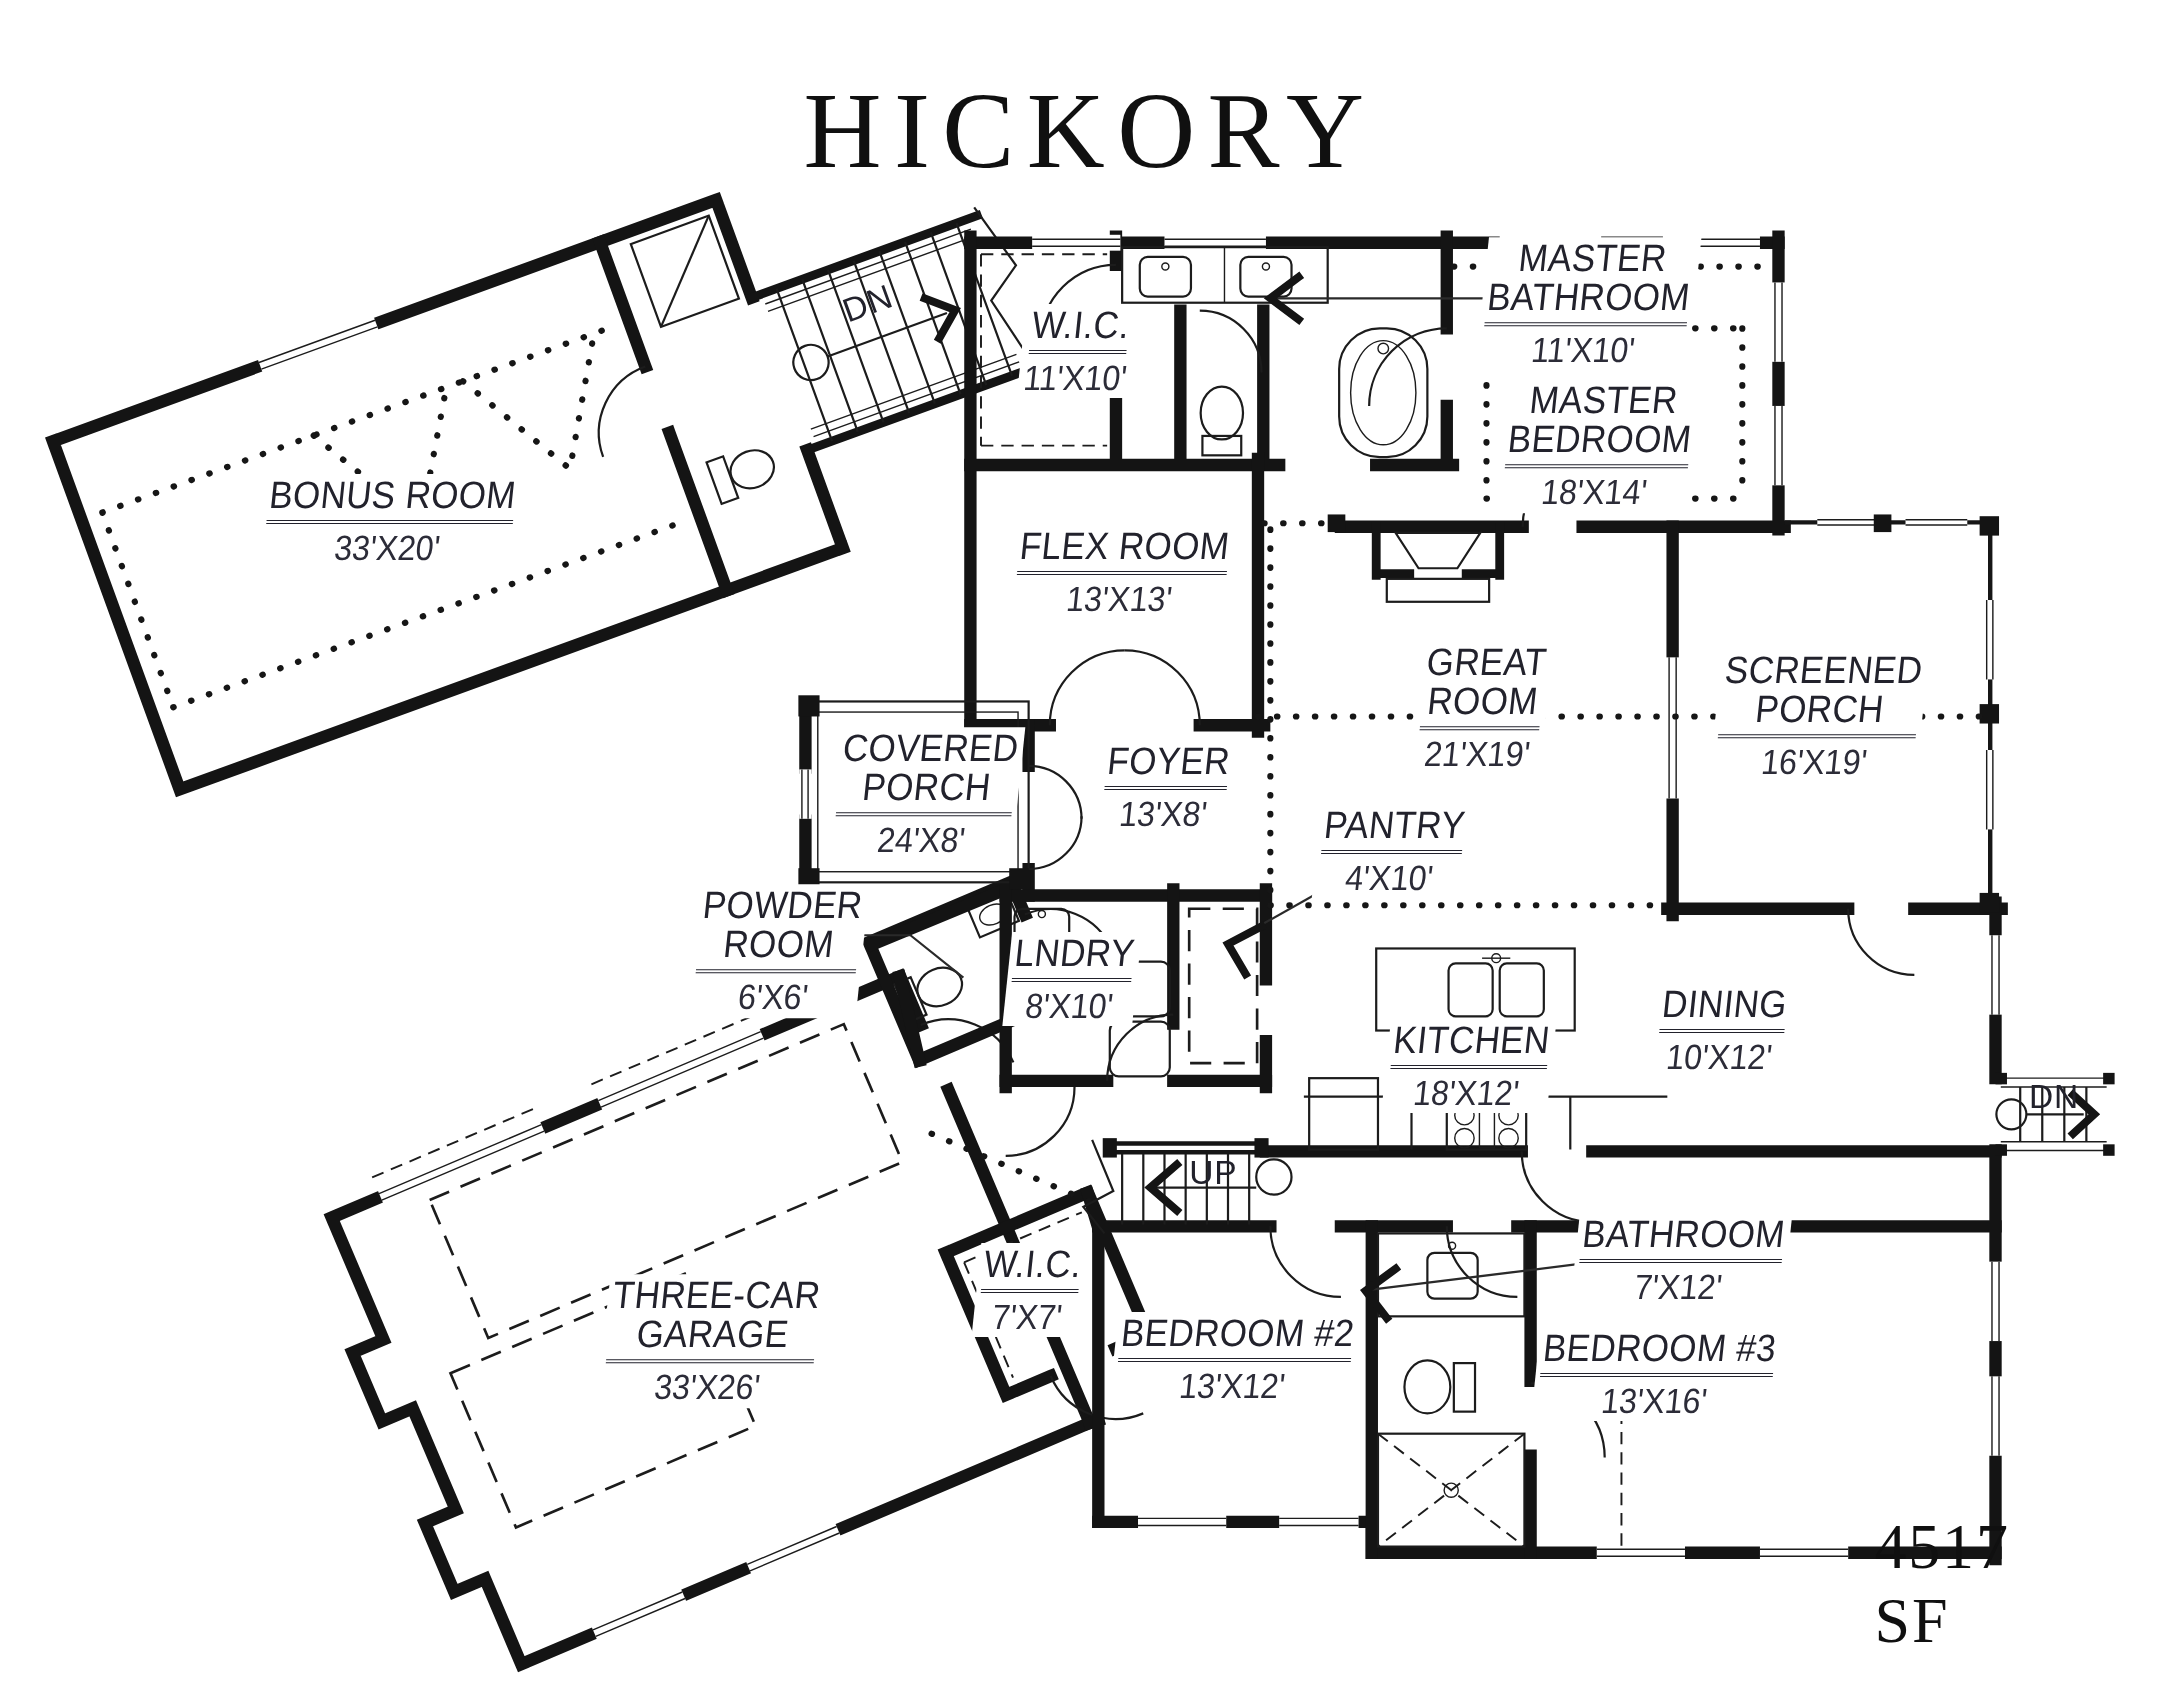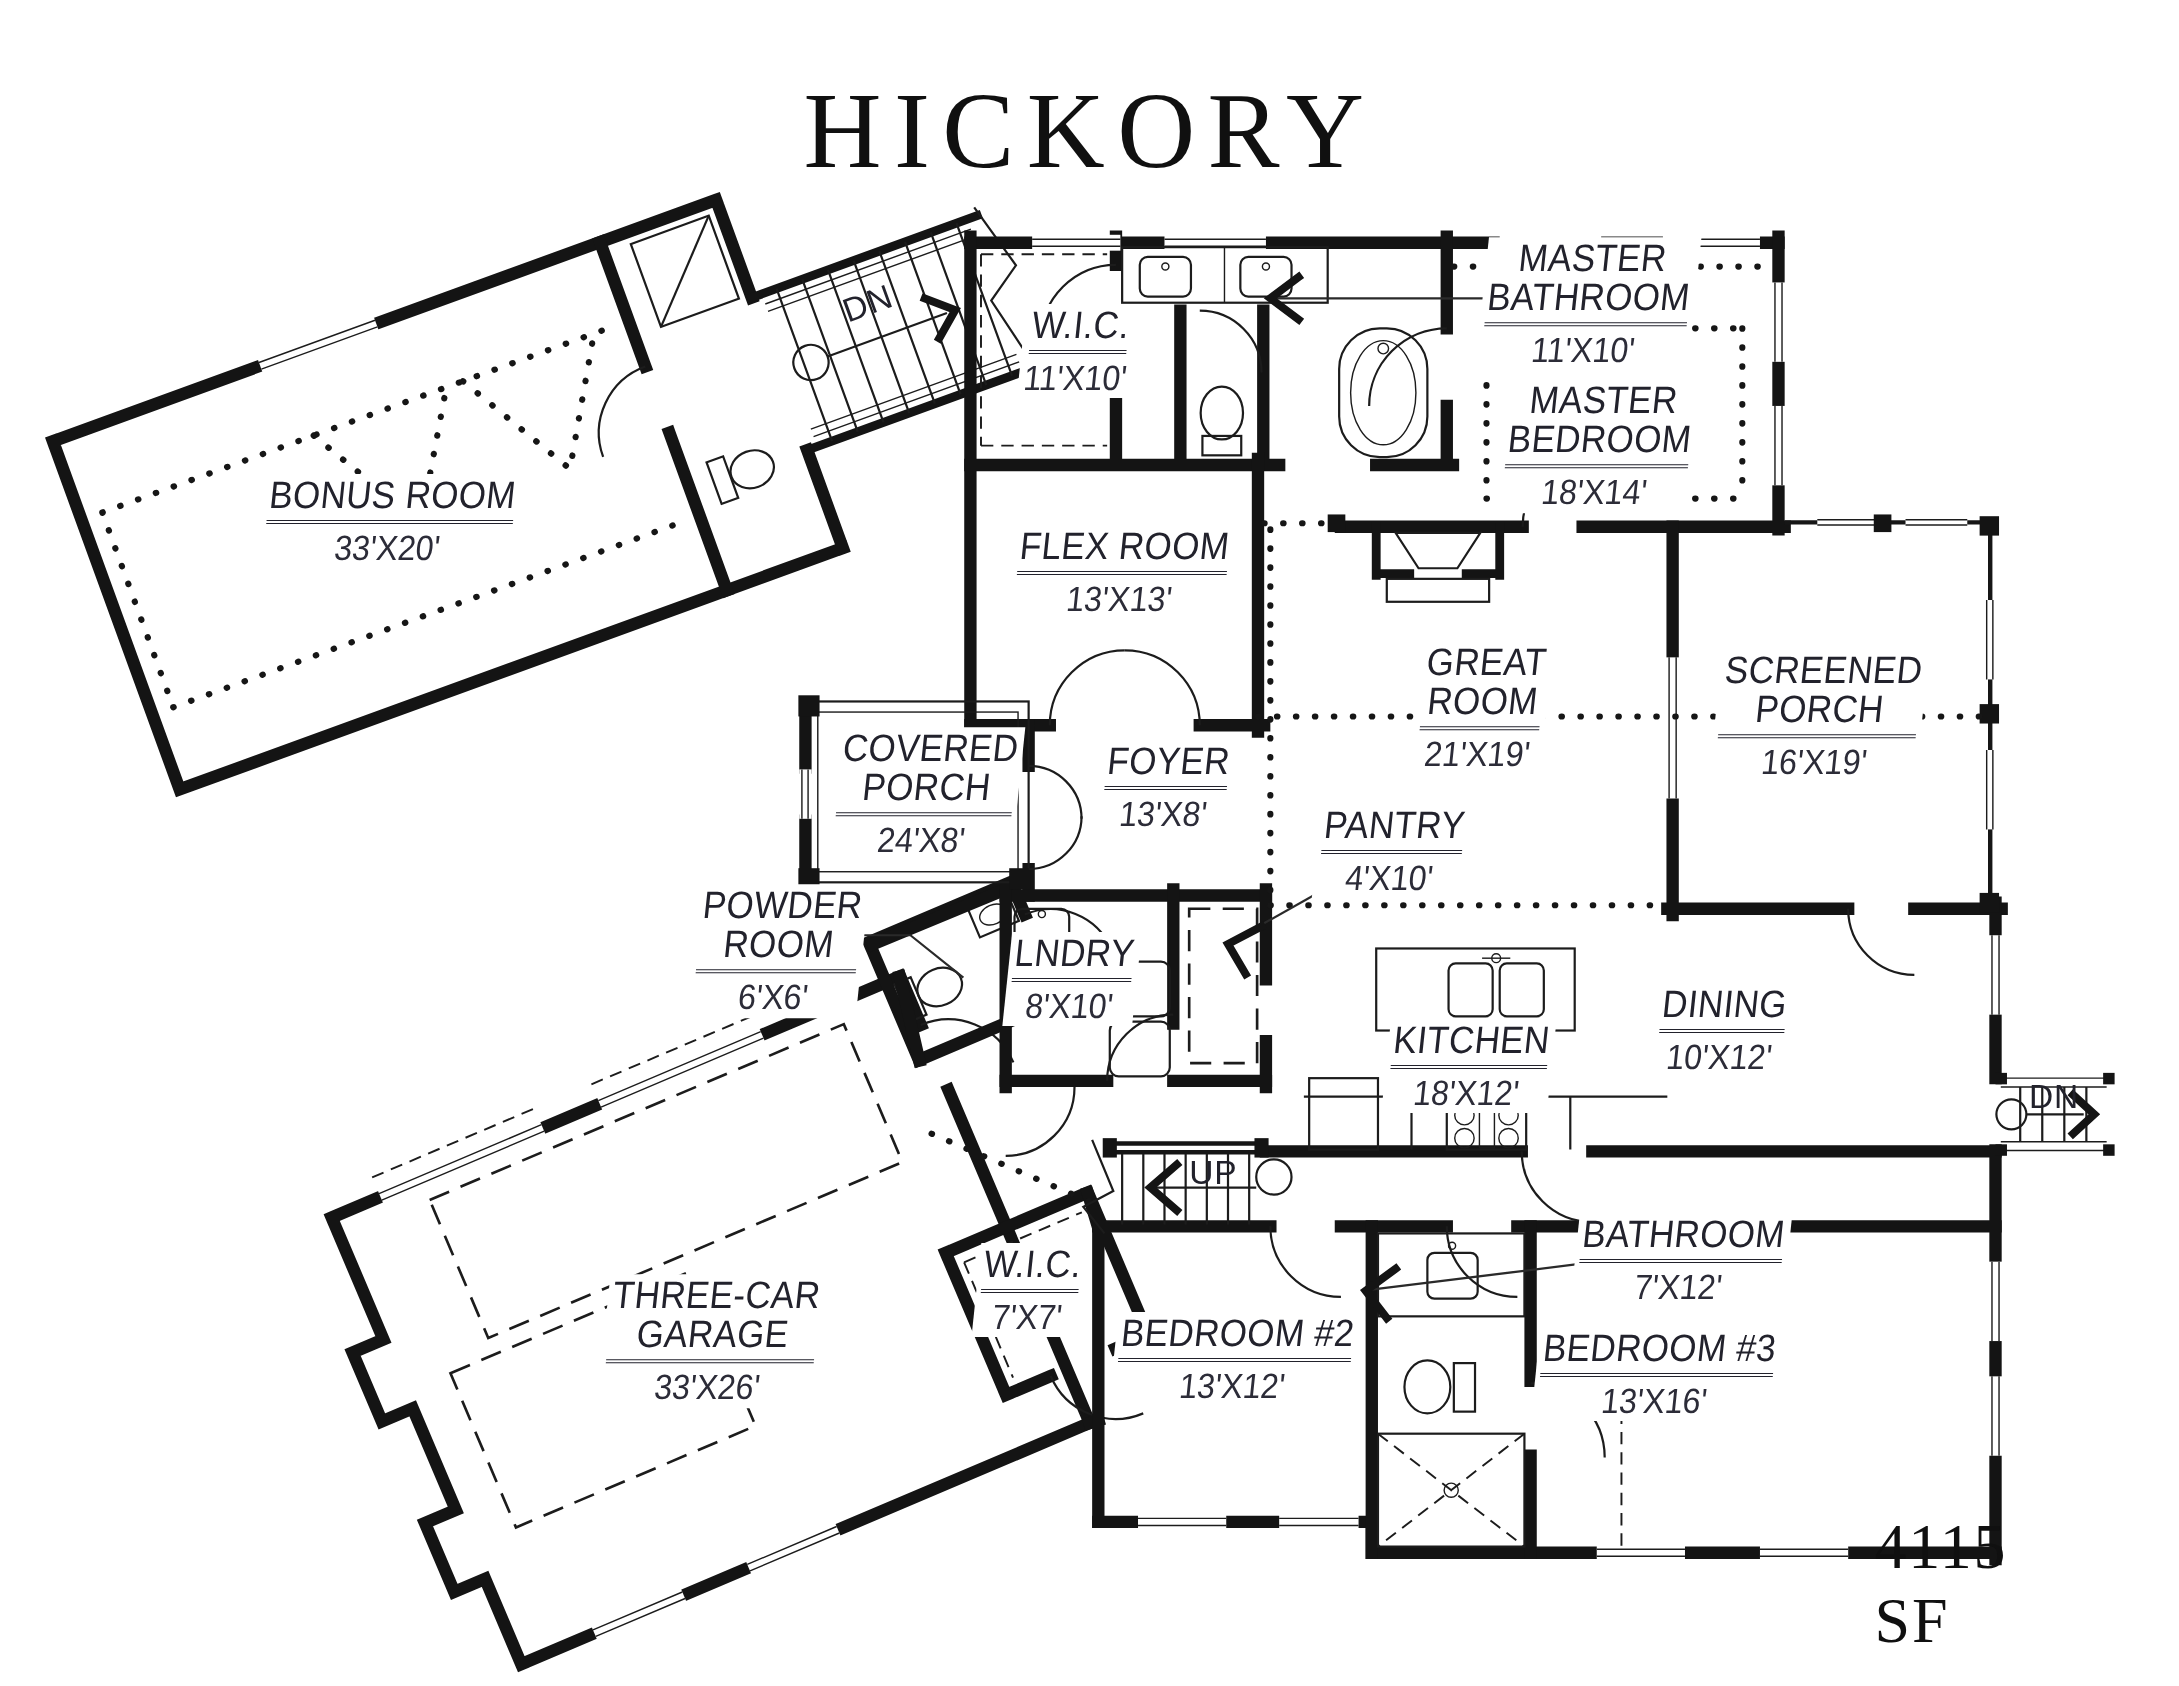--- a/index.html
+++ b/index.html
@@ -307,21 +307,21 @@
     <path class="chev" d="M1472,314 L1440,338 L1472,362"></path>
     <path class="leader" d="M1512,1002 L1398,1066"></path>
     <path class="chev" d="M1430,1050 L1392,1070 L1412,1104"></path>
     <path class="leader" d="M955,1060 H1032 L1092,1108"></path>
     <path class="leader" d="M1795,1432 L1552,1462"></path>
     <path class="chev" d="M1582,1438 L1548,1463 L1572,1494"></path>
   </g>
 </svg>
 
 <div class="title">HICKORY</div>
-<div class="area">4115 SF</div>
+<div class="area">4517 SF</div>
 
 <div class="room-label" style="left:390px;top:521px;">
   <span class="rl-underline"><div class="rl-name">BONUS ROOM</div><div class="rl-name"></div></span>
   <div class="rl-dims">33'X20'</div>
 </div>
 <div class="room-label" style="left:1078px;top:351px;">
   <span class="rl-underline"><div class="rl-name">W.I.C.</div><div class="rl-name"></div></span>
   <div class="rl-dims">11'X10'</div>
 </div>
 <div class="room-label" style="left:1588px;top:304px;">

